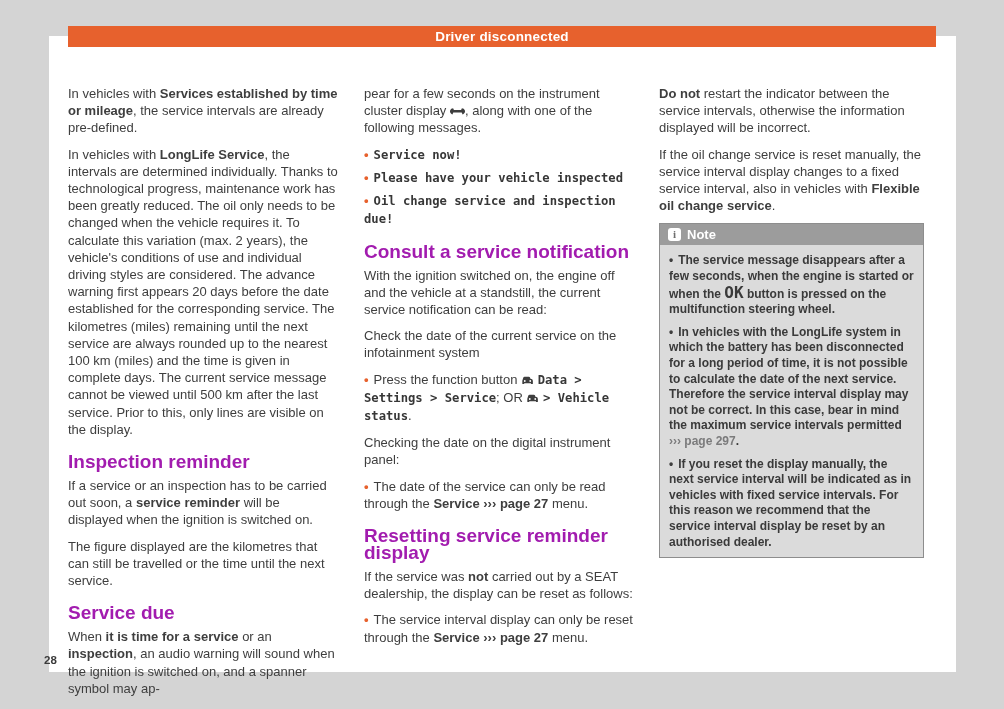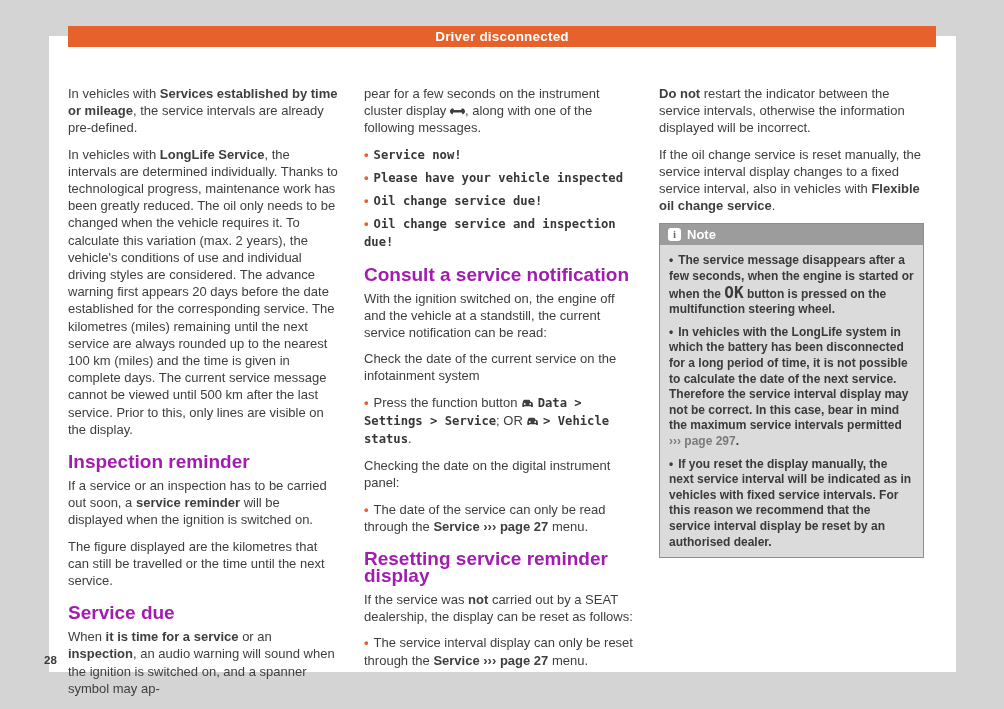--- a/index.html
+++ b/index.html
@@ -120,21 +120,20 @@
     <div class="para"><span>The figure displayed are the kilometres that can still be travelled or the time until the next service.</span></div>
     <div class="heading">Service due</div>
     <div class="para"><span>When </span><span class="b">it is time for a service</span><span> or an </span><span class="b">inspection</span><span>, an audio warning will sound when the ignition is switched on, and a spanner symbol may ap-</span></div>
   </div>
 <div class="col col-2">
     <div class="para"><span>pear for a few seconds on the instrument cluster display </span><span class="inline-icon"><svg fill="#3E3E3E" width="15" height="8" viewBox="0 0 16 8">
           <path d="M3.3 0a3.3 3.3 0 0 0-2 5.9c.5.4 1 .6 1.3.7l.9-2.2h9l.9 2.2c.3-.1.8-.3 1.3-.7A3.3 3.3 0 0 0 12.7 0l-.9 1.8H4.2L3.3 0z"></path>
         </svg></span><span>, along with one of the following messages.</span></div>
     <div class="mono-bullet dot-orange"><span class="mono">Service now!</span></div>
     <div class="mono-bullet dot-orange"><span class="mono">Please have your vehicle inspected</span></div>
-    <div class="mono-bullet dot-orange"><span class="mono">Oil change service due!</span></div>
     <div class="mono-bullet dot-orange"><span class="mono">Oil change service and inspection due!</span></div>
     <div class="heading">Consult a service notification</div>
     <div class="para"><span>With the ignition switched on, the engine off and the vehicle at a standstill, the current service notification can be read:</span></div>
     <div class="italic-para para"><span>Check the date of the current service on the infotainment system</span></div>
     <div class="bullet-para dot-orange"><span>Press the function button </span><span class="inline-icon"><svg fill="#3E3E3E" width="13" height="10" viewBox="0 0 14 11">
           <path d="M1.3 10V6.2l1-3.1C2.5 2.4 3.1 2 3.8 2h4.6c.7 0 1.3.4 1.5 1.1l.3.9 2 .6.7 1.6V10h-2.1V9H3.4v1H1.3z"></path>
           <circle cx="4" cy="6.6" r="1" fill="#fff"></circle>
           <circle cx="10" cy="6.6" r="1" fill="#fff"></circle>
         </svg></span><span> </span><span class="mono">Data &gt; Settings &gt; Service</span><span>; OR </span><span class="inline-icon"><svg fill="#3E3E3E" width="13" height="10" viewBox="0 0 14 11">
           <path d="M1.3 10V6.2l1-3.1C2.5 2.4 3.1 2 3.8 2h4.6c.7 0 1.3.4 1.5 1.1l.3.9 2 .6.7 1.6V10h-2.1V9H3.4v1H1.3z"></path>

